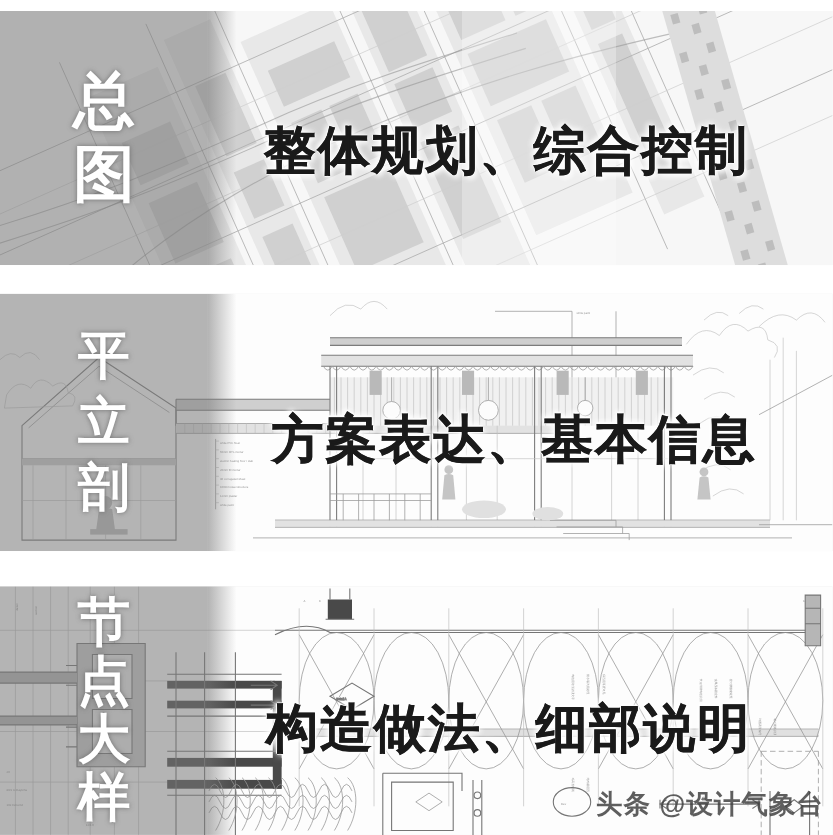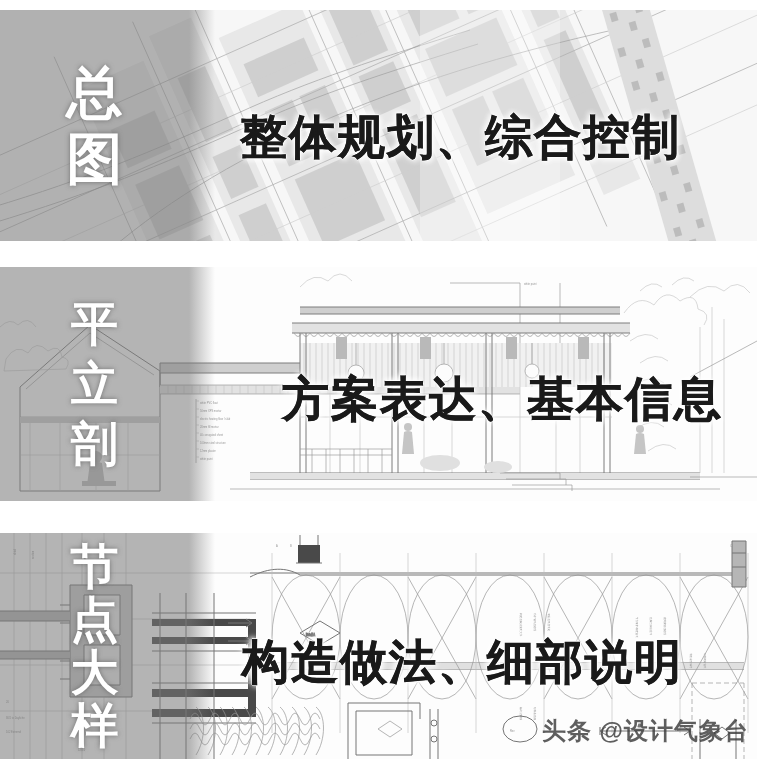--- a/index.html
+++ b/index.html
@@ -97,21 +97,21 @@
   #panel-3 { height: 226px; margin-top: 32px; }
 
   #panel-1 .vlabel { font-size: 56px; }
   #panel-1 .vlabel span + span { margin-top: 10px; }
   #panel-2 .vlabel { font-size: 47px; }
   #panel-2 .vlabel span + span { margin-top: 13px; }
   #panel-3 .vlabel { font-size: 48px; }
   #panel-3 .vlabel span + span { margin-top: 5px; }
 
   #panel-1 .headline { left: 240px; top: 96px; font-size: 47px; letter-spacing: 2px; }
-  #panel-2 .headline { left: 247px; top: 101px; font-size: 47px; letter-spacing: 2px; margin-left: 35px; }
+  #panel-2 .headline { left: 247px; top: 101px; font-size: 47px; letter-spacing: 2px; }
   #panel-3 .headline { left: 230px; top: 98px; font-size: 47px; letter-spacing: 2px; margin-left: 12px; }
 
   
   .watermark {
     position: absolute;
     right: 8px;
     bottom: 12px;
     z-index: 8;
     color: #3c3c3c;
     font-size: 24px;

